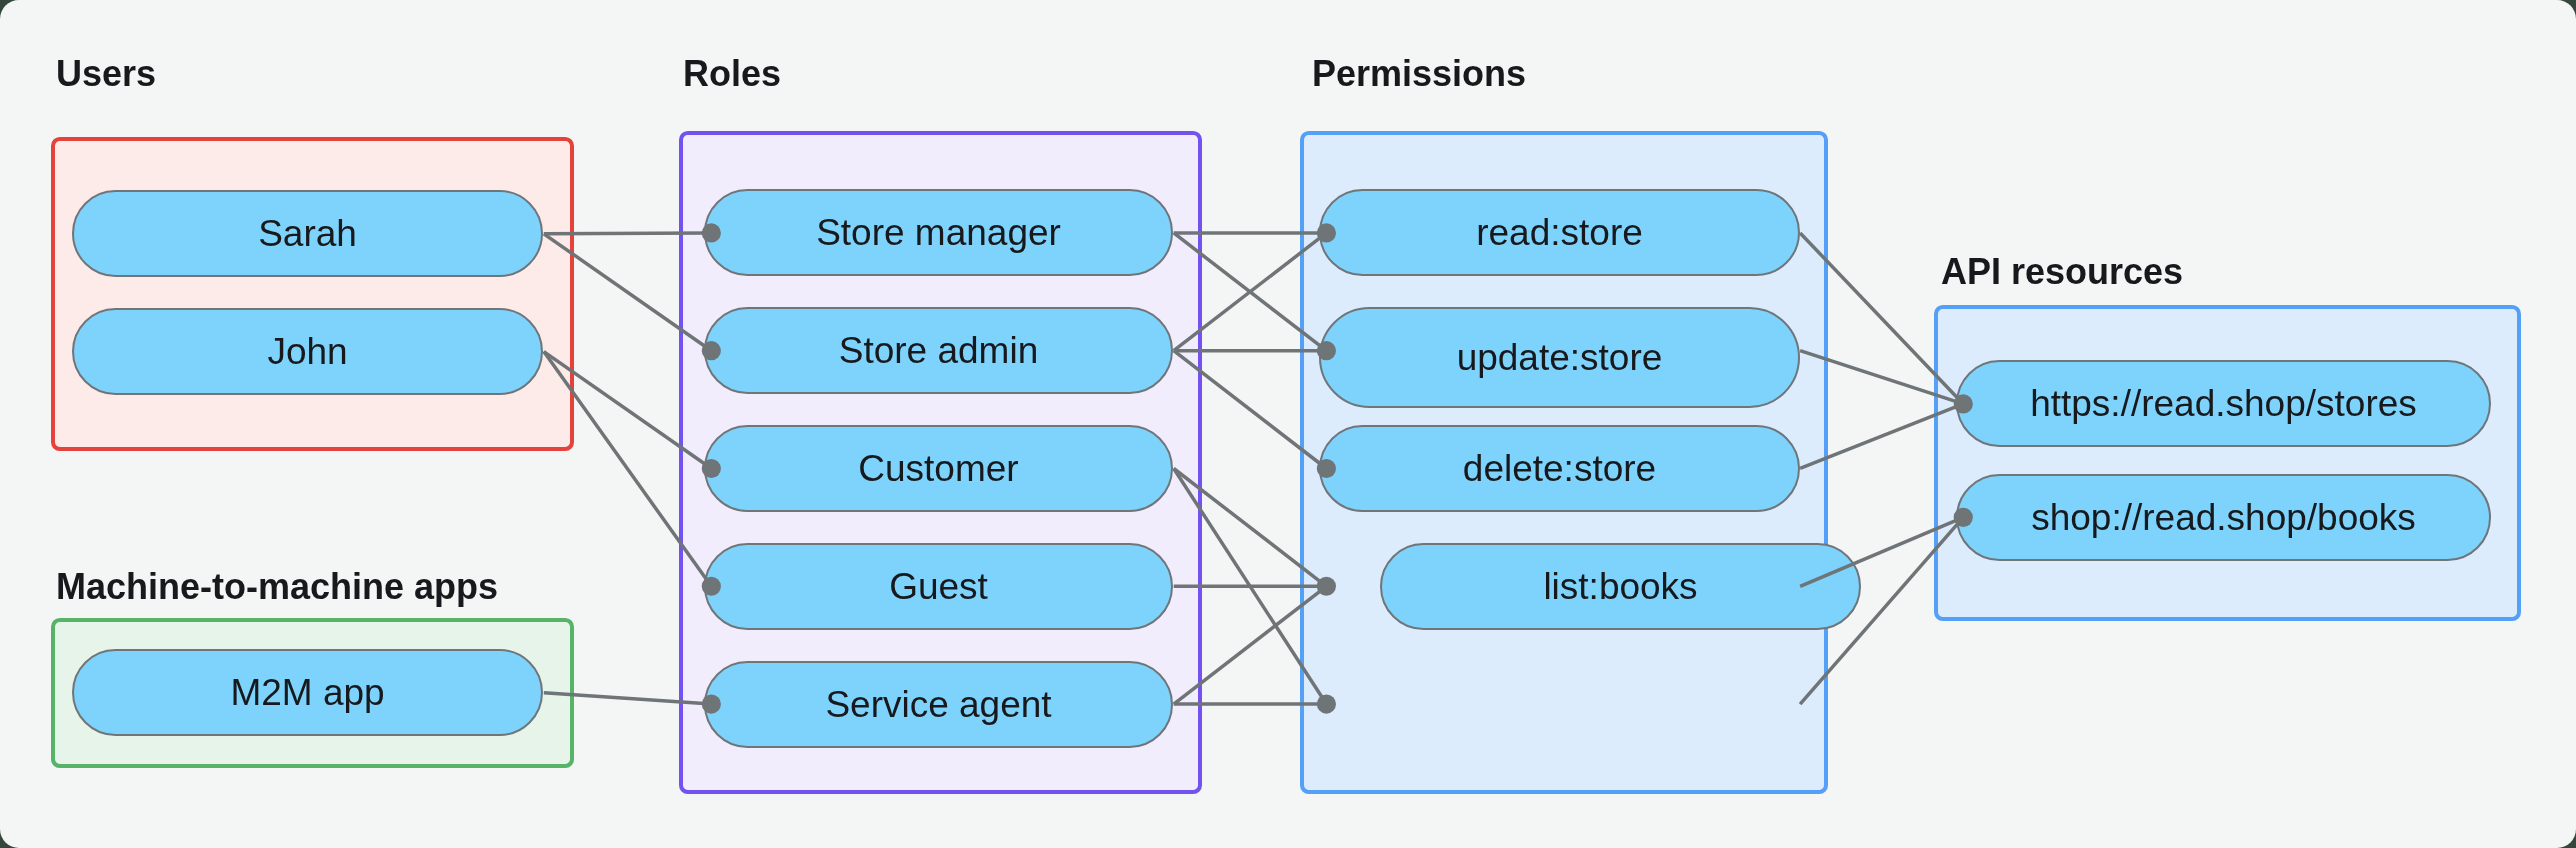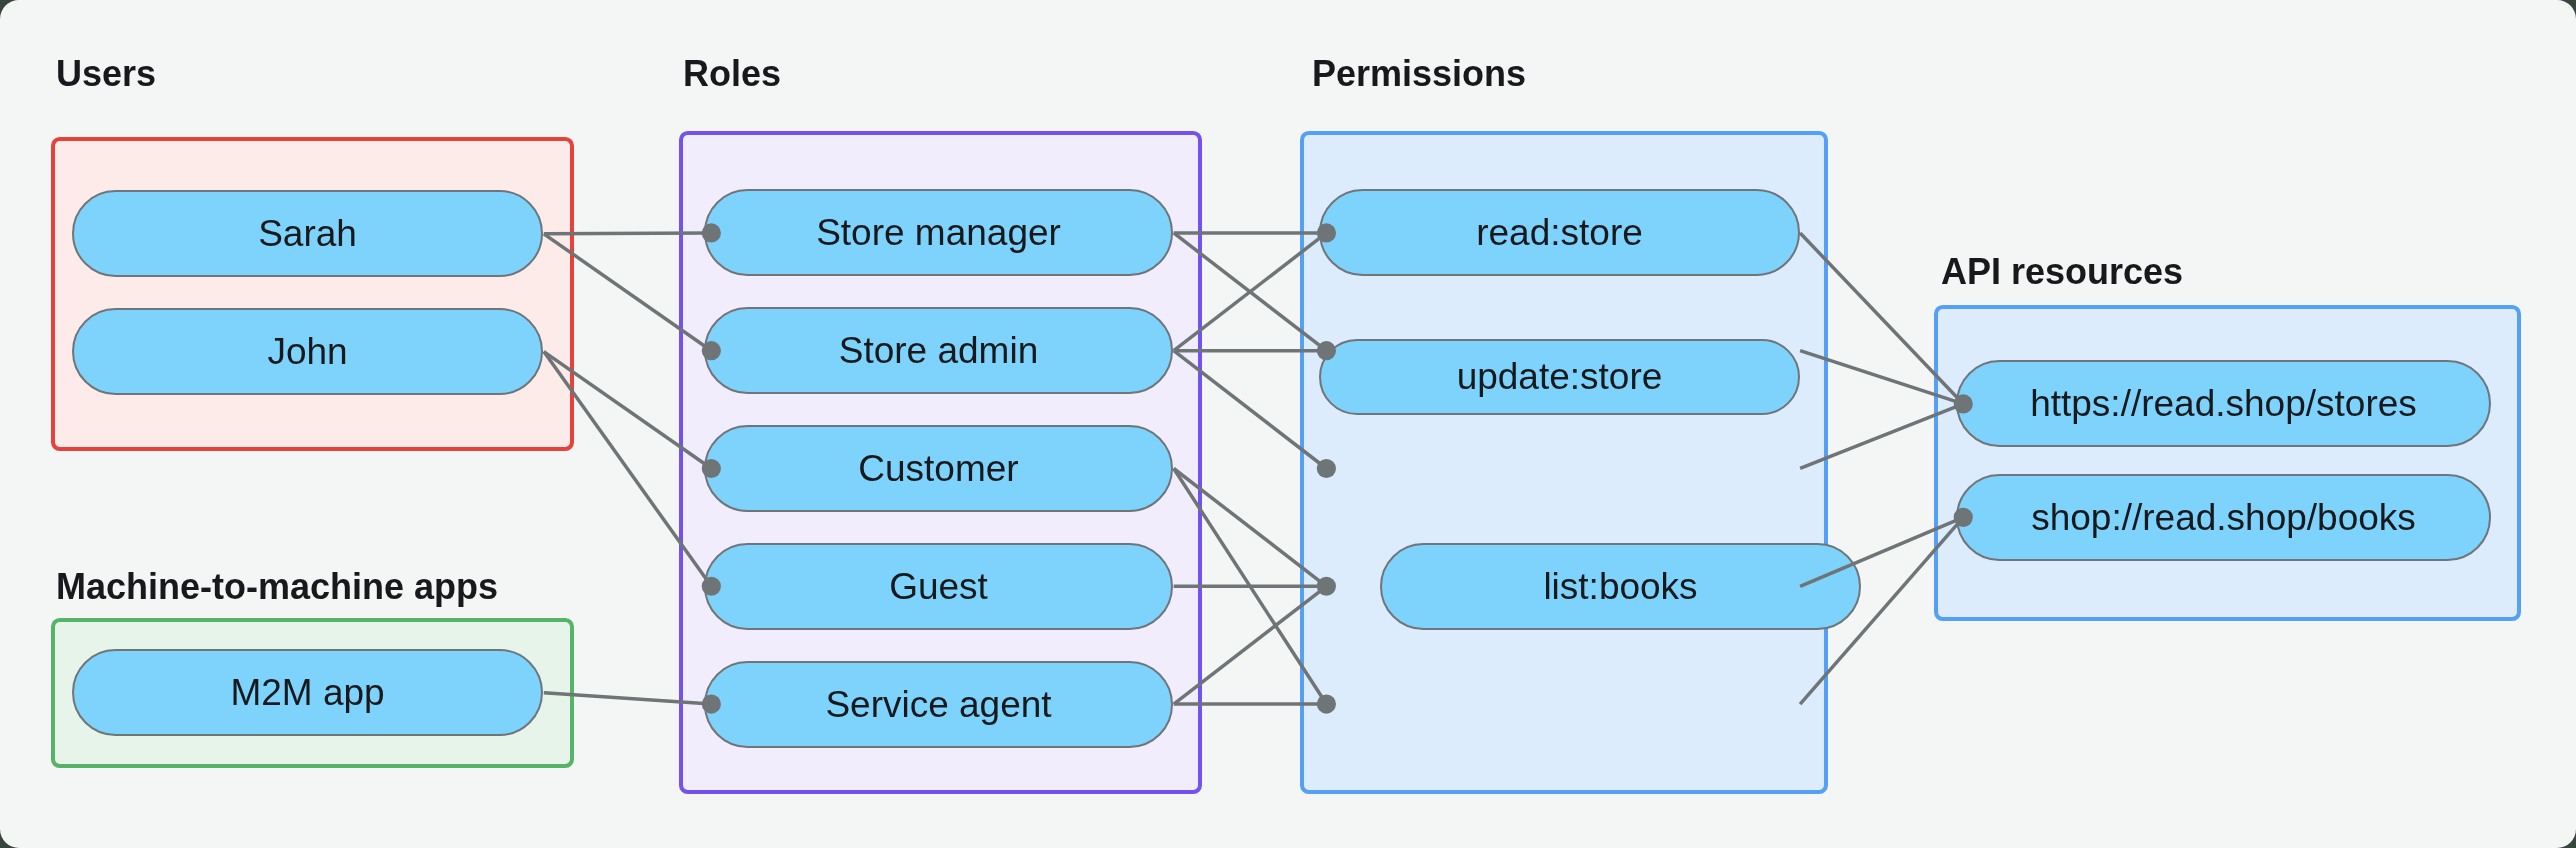--- a/index.html
+++ b/index.html
@@ -89,21 +89,22 @@
 
   <div class="pill" style="left: 72px; top: 649px; width: 471px; height: 87px;">M2M app</div>
 
   <div class="pill" style="left: 704px; top: 189px; width: 469px; height: 87px;">Store manager</div>
   <div class="pill" style="left: 704px; top: 307px; width: 469px; height: 87px; text-align: right;">Store admin</div>
   <div class="pill" style="left: 704px; top: 425px; width: 469px; height: 87px;">Customer</div>
   <div class="pill" style="left: 704px; top: 543px; width: 469px; height: 87px;">Guest</div>
   <div class="pill" style="left: 704px; top: 661px; width: 469px; height: 87px;">Service agent</div>
 
   <div class="pill" style="left: 1319px; top: 189px; width: 481px; height: 87px;">read:store</div>
-  <div class="pill" style="left: 1319px; top: 307px; width: 481px; height: 76px; margin-top: 32px;">update:store</div>
+  <div class="pill" style="left: 1319px; top: 307px; width: 481px; height: 101px;">update:store</div>
+  <div class="pill" style="left: 1319px; top: 425px; width: 481px; height: 87px;">delete:store</div>
   <div class="pill" style="left: 1380px; top: 543px; width: 481px; height: 87px;">list:books</div>
 
   <div class="pill" style="left: 1956px; top: 360px; width: 535px; height: 87px;">https://read.shop/stores</div>
   <div class="pill" style="left: 1956px; top: 474px; width: 535px; height: 87px;">shop://read.shop/books</div>
 
   <svg class="edges" width="2576" height="848" viewBox="0 0 2952 972">
       <line x1="623" y1="268" x2="815" y2="267" stroke="#6f7477" stroke-width="4"></line>
       <line x1="623" y1="268" x2="815" y2="402" stroke="#6f7477" stroke-width="4"></line>
       <line x1="623" y1="403" x2="815" y2="537" stroke="#6f7477" stroke-width="4"></line>
       <line x1="623" y1="403" x2="815" y2="672" stroke="#6f7477" stroke-width="4"></line>

